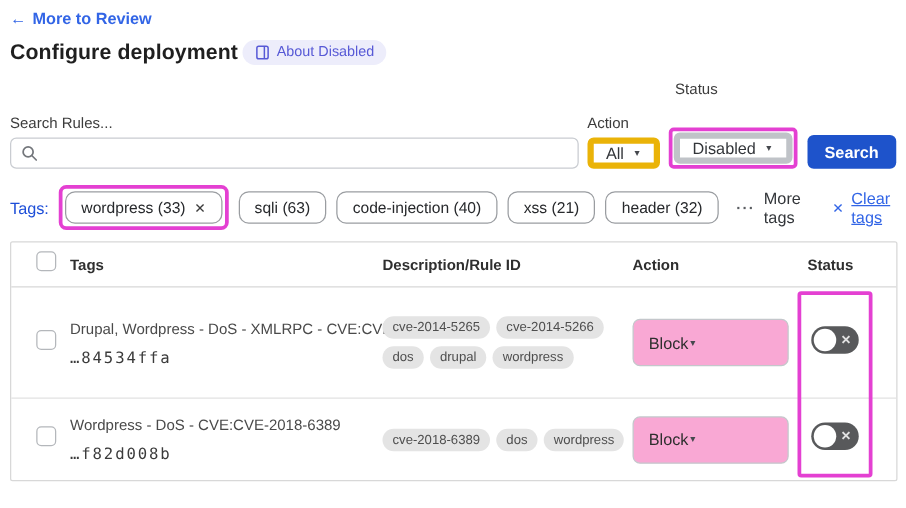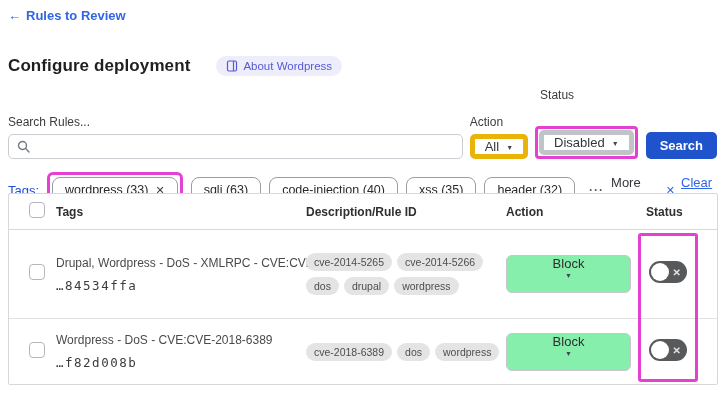--- a/index.html
+++ b/index.html
@@ -8,21 +8,21 @@
     width:725px; height:406px; overflow:hidden; position:relative;
     font-family:"Liberation Sans", sans-serif; color:#2e2e2e;
   }
   .page { position:relative; width:725px; height:406px; padding:6px 8px 0 8px; }
 
   
   .back-link {
     display:inline-flex; align-items:center; gap:5px;
     color:#3265e6; font-size:13px; font-weight:600; text-decoration:none; cursor:pointer;
   }
-  .title-row { display:flex; align-items:center; gap:26px; margin-top:32px; }
+  .title-row { display:flex; align-items:center; gap:4px; margin-top:8px; }
   .page-title { font-size:17px; font-weight:700; color:#1f1f1f; letter-spacing:.1px; }
   .about-badge {
     display:inline-flex; align-items:center; gap:5px;
     background:#ededfb; color:#5759d6; font-size:11.5px; font-weight:500;
     padding:4px 10px; border-radius:10px; cursor:pointer;
   }
   .about-badge svg { display:block; }
 
   
   .filter-row { display:flex; align-items:flex-end; margin-top:12px; gap:7px; }
@@ -83,23 +83,23 @@
   }
   .desc-cell { padding-right:8px; }
   .desc-line { font-size:12px; color:#4a4a4a; white-space:nowrap; }
   .rule-id { margin-top:8px; font-family:"DejaVu Sans Mono", monospace; font-size:12.5px; letter-spacing:1.5px; color:#3b3b3b; }
   .tags-cell { display:flex; flex-wrap:wrap; gap:6px 5px; padding-right:4px; }
   .mini-tag {
     background:#e4e4e4; color:#4e4e4e; font-size:10.5px;
     padding:3px 8px; border-radius:9px; white-space:nowrap;
   }
   .action-select {
-    width:125px; height:38px; border:1px solid #c4c7cb; border-radius:6px; background:#86efac;
+    width:125px; height:38px; border:1px solid #c4c7cb; border-radius:6px; background:#f9a8d4;
     display:flex; align-items:center; 
-    padding:0 12px; font-size:13px; color:#2e2e2e; cursor:pointer;flex-direction:column;
+    padding:0 12px; font-size:13px; color:#2e2e2e; cursor:pointer;
   }
   .status-cell { padding-left:3px; }
   .toggle {
     width:38px; height:22px; background:#58595b; border-radius:11px;
     position:relative; cursor:pointer; display:inline-block;
   }
   .toggle .knob {
     position:absolute; left:2px; top:2px; width:18px; height:18px;
     background:#fff; border-radius:50%;
   }
@@ -113,32 +113,32 @@
   }
 </style>
 </head>
 <body>
 
 <div class="page">
 
   
   <a class="back-link">
     <span>←</span>
-    <span>Rules to Review</span>
+    <span>More to Review</span>
   </a>
 
   
   <div class="title-row">
     <h1 class="page-title">Configure deployment</h1>
     <span class="about-badge">
       <svg width="12" height="12" viewBox="0 0 12 12">
         <rect x="1.5" y="1" width="9" height="10" rx="1.5" fill="none" stroke="#5759d6" stroke-width="1.2"></rect>
         <line x1="7.5" y1="1" x2="7.5" y2="11" stroke="#5759d6" stroke-width="1.2"></line>
       </svg>
-      <span>About Wordpress</span>
+      <span>About Disabled</span>
     </span>
   </div>
 
   
   <div class="filter-row">
     <div class="search-col">
       <label class="field-label">Search Rules...</label>
       <div class="search-box">
         <svg width="13" height="13" viewBox="0 0 13 13">
           <circle cx="5.5" cy="5.5" r="4" fill="none" stroke="#74777c" stroke-width="1.4"></circle>
@@ -175,21 +175,21 @@
 
     <span class="hl-wrap-tag">
       <span class="tag-pill">
         <span>wordpress (33)</span>
         <span class="x">✕</span>
       </span>
     </span>
 
     <span class="tag-pill">sqli (63)</span>
     <span class="tag-pill">code-injection (40)</span>
-    <span class="tag-pill">xss (35)</span>
+    <span class="tag-pill">xss (21)</span>
     <span class="tag-pill">header (32)</span>
 
     <span class="more-tags">
       <span class="dots">···</span>
       <span>More tags</span>
     </span>
 
     <span class="clear-tags">
       <span class="x">✕</span>
       <span class="label">Clear tags</span>

